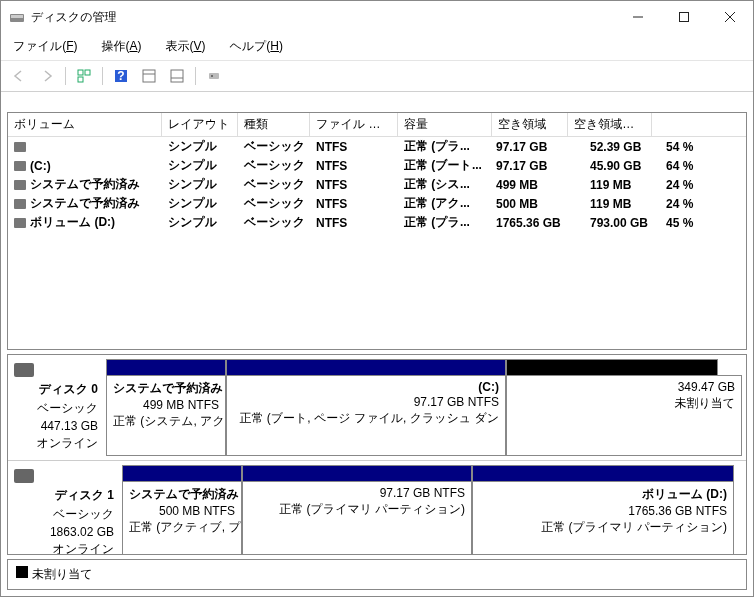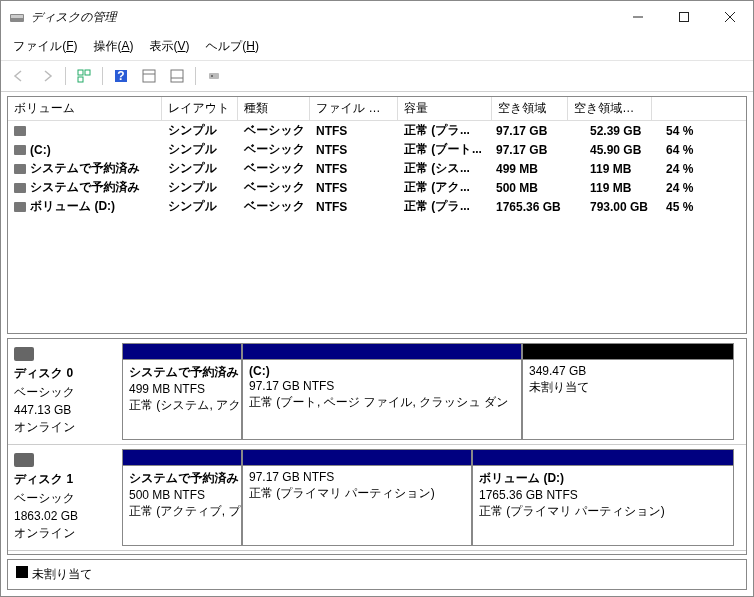--- a/index.html
+++ b/index.html
@@ -1,38 +1,38 @@
 <!DOCTYPE html>
 <html><head>
 <meta charset="utf-8">
 <style>
 * { box-sizing: border-box; margin: 0; padding: 0; font-family: "Yu Gothic UI", "Meiryo", sans-serif; font-size: 12px; }
 body { background: #fff; width: 754px; height: 597px; border: 1px solid #888; overflow: hidden; display: flex; flex-direction: column; }
-.titlebar { display: flex; align-items: center; height: 32px; padding-left: 8px; font-style: italic; }
+.titlebar { display: flex; align-items: center; height: 32px; padding-left: 8px; }
 .titlebar .appicon { width: 16px; height: 16px; margin-right: 6px; display: inline-flex; align-items: center; justify-content: center; }
 .titlebar .title { flex: 1; font-size: 12px; }
 .winbtns { display: flex; }
 .winbtn { width: 46px; height: 30px; display: flex; align-items: center; justify-content: center; color: #222; }
-.menubar { display: flex; padding: 2px 6px; gap: 4px; border-bottom: 1px solid #e5e5e5; }
+.menubar { display: flex; padding: 2px 6px; gap: 12px; border-bottom: 1px solid #e5e5e5; }
 .menuitem { padding: 3px 6px; }
 .menuitem .ul { text-decoration: underline; }
 .toolbar { display: flex; align-items: center; gap: 4px; padding: 4px 6px; border-bottom: 1px solid #d0d0d0; }
 .tbtn { width: 24px; height: 22px; border: 1px solid transparent; display: flex; align-items: center; justify-content: center; color: #333; }
 .tbtn.disabled { color: #bbb; }
 .tsep { width: 1px; height: 18px; background: #ccc; margin: 0 2px; }
-.volume-list { flex: 0 0 auto; height: 238px; border: 1px solid #888; margin: 4px 6px 0 6px; overflow: hidden; display: flex; flex-direction: column; justify-content: flex-end; }
+.volume-list { flex: 0 0 auto; height: 238px; border: 1px solid #888; margin: 20px 6px 0 6px; overflow: hidden; display: flex; flex-direction: column; justify-content: flex-end; }
 .headers { display: flex; border-bottom: 1px solid #ddd; background: #fff; }
 .hcell { border-right: 1px solid #ddd; padding: 3px 6px; overflow: hidden; white-space: nowrap; text-overflow: ellipsis; }
 .rows { flex: 1; overflow: auto; }
 .row { display: flex; }
 .cell { padding: 1px 6px; overflow: hidden; white-space: nowrap; text-overflow: ellipsis; display: flex; align-items: center; gap: 4px; font-weight: bold; }
 .diskicon { width: 12px; height: 10px; background: #777; border-radius: 1px; display: inline-block; }
 .w0 { width: 154px; } .w1 { width: 76px; } .w2 { width: 72px; } .w3 { width: 88px; } .w4 { width: 92px; } .w5 { width: 94px; } .w6 { width: 76px; } .w7 { width: 84px; }
 .disk-panel { flex: 1; border: 1px solid #888; margin: 4px 6px 0 6px; overflow: hidden; display: flex; flex-direction: column; }
-.disk-row { display: flex; border-bottom: 1px solid #ccc; padding: 4px; gap: 4px; }
+.disk-row { display: flex; border-bottom: 1px solid #ccc; padding: 4px; gap: 4px; text-align: right; }
 .disk-info { width: 106px; padding: 4px 4px 4px 2px; display: flex; flex-direction: column; gap: 2px; }
 .disk-info .diskicon2 { width: 20px; height: 14px; background: #666; border-radius: 2px; margin-bottom: 2px; }
 .disk-parts { flex: 1; display: flex; gap: 0; }
 .disk-parts-inner { display: flex; flex-direction: column; width: 100%; }
 .part-strip { display: flex; height: 16px; }
 .part-strip .strip { border: 1px solid #888; border-bottom: none; }
 .strip.primary { background: #000080; }
 .strip.unalloc { background: #000; }
 .part-body { display: flex; flex: 1; }
 .part { border: 1px solid #888; padding: 4px 6px; overflow: hidden; white-space: nowrap; display: flex; flex-direction: column; gap: 1px; min-height: 60px; }
@@ -226,21 +226,21 @@
             <div class="part" style="width: 120px;">
               <span class="pname">システムで予約済み</span>
               <span>499 MB NTFS</span>
               <span>正常 (システム, アクティ</span>
             </div>
             <div class="part" style="width: 280px;">
               <span class="pname">(C:)</span>
               <span>97.17 GB NTFS</span>
               <span>正常 (ブート, ページ ファイル, クラッシュ ダン</span>
             </div>
-            <div class="part" style="width: 212px;">
+            <div class="part" style="width: 236px;">
               <span>349.47 GB</span>
               <span>未割り当て</span>
             </div>
           </div>
         </div>
       </div>
     </div>
     <div class="disk-row">
       <div class="disk-info">
         <div class="diskicon2"></div>

